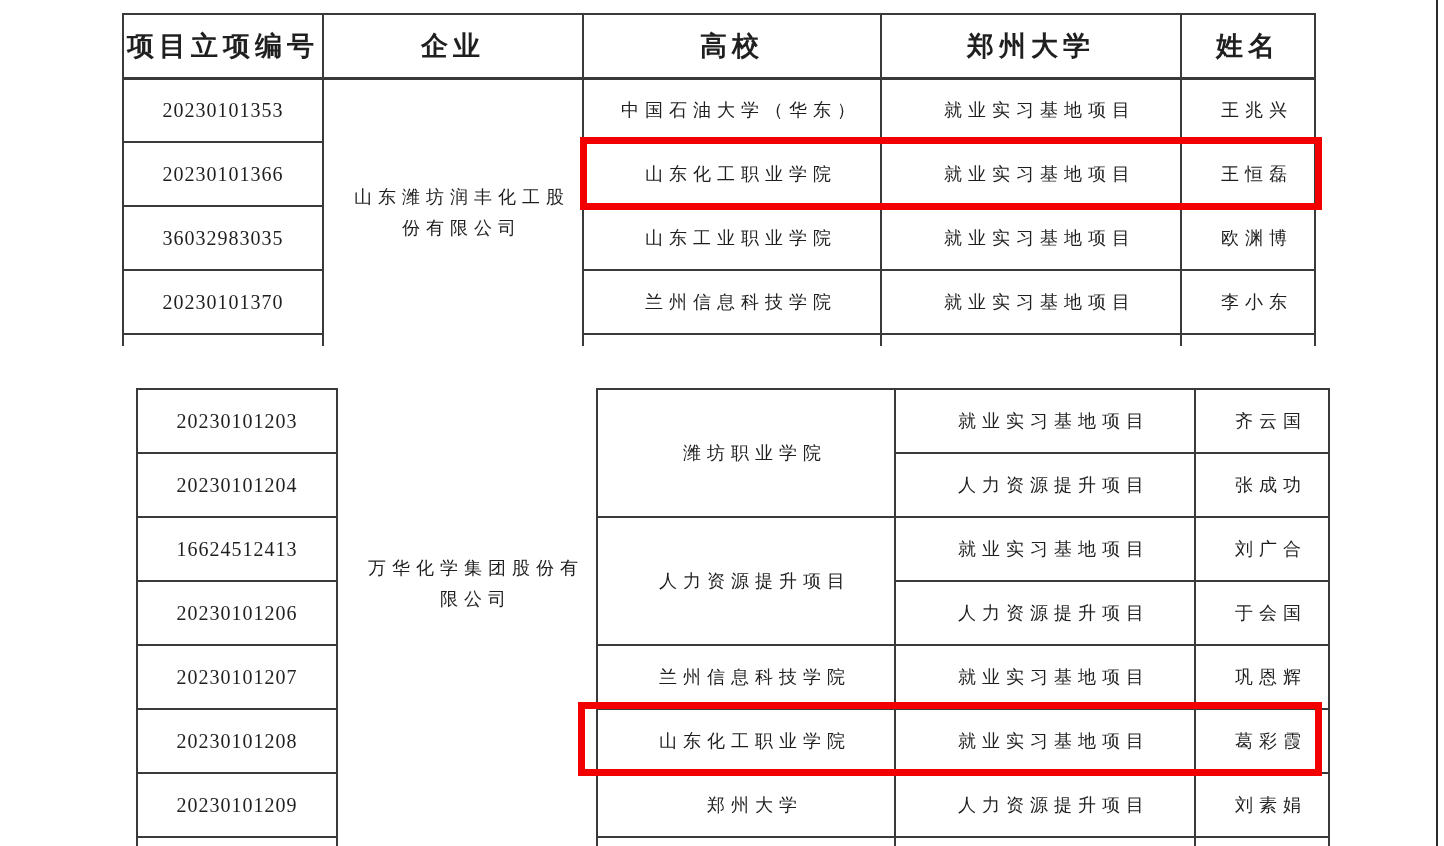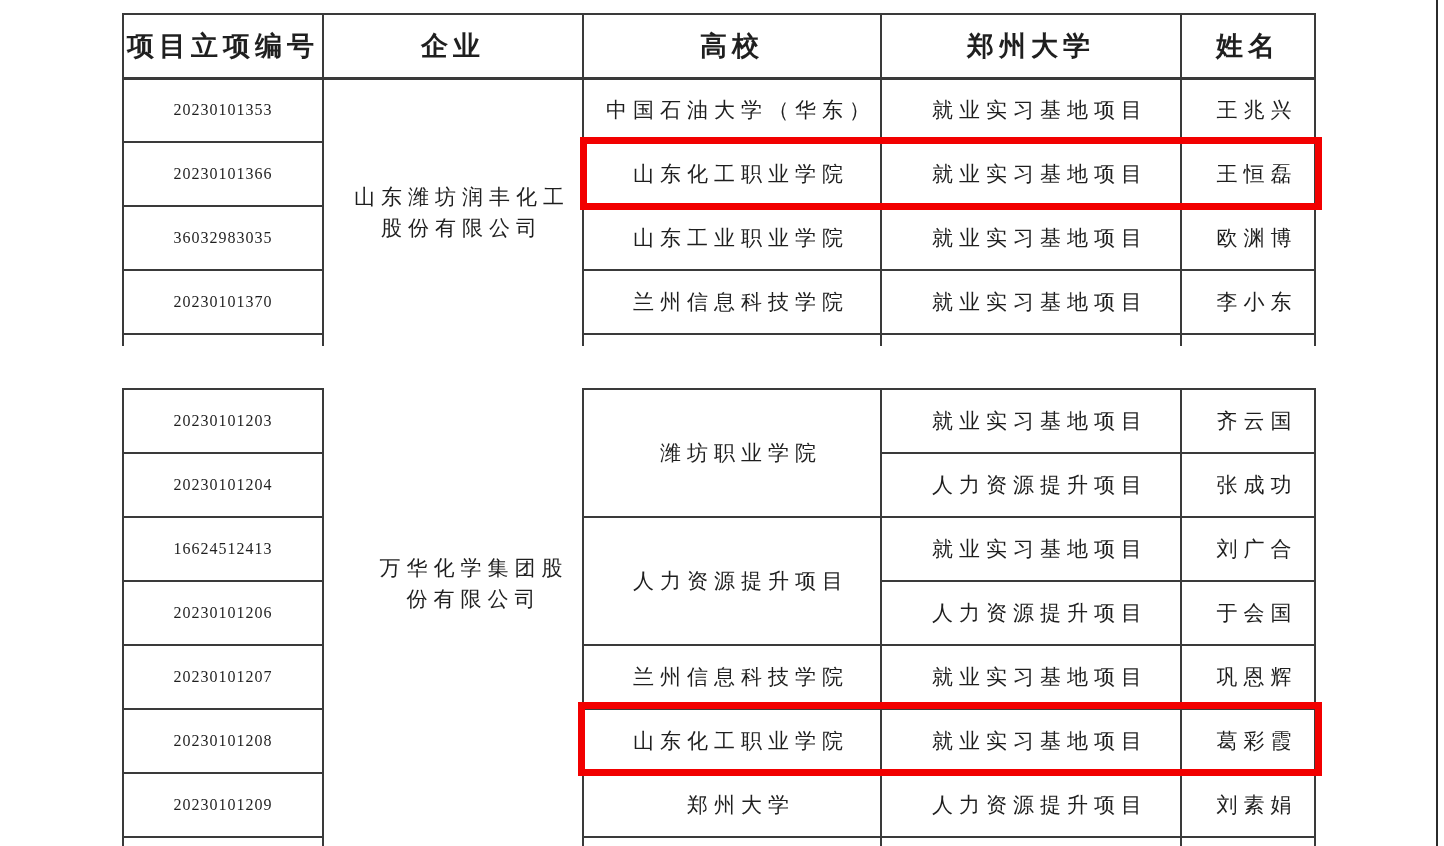--- a/index.html
+++ b/index.html
@@ -11,38 +11,38 @@
   *{box-sizing:border-box;}
   html,body{margin:0;padding:0;background:#ffffff;}
   .screen{
     position:relative;width:1444px;height:846px;overflow:hidden;background:#ffffff;
     font-family:"Liberation Serif","DejaVu Serif",serif;color:var(--ink);
   }
   table.grid{
     position:absolute;border-collapse:collapse;table-layout:fixed;width:1192px;
   }
   .t1{left:122px;top:13px;}
-  .t2{left:122px;top:388px;}
+  .t2{left:136px;top:388px;}
   .grid td,.grid th{
     border:2px solid var(--line);
     text-align:center;vertical-align:middle;
     padding:0 2px;overflow:hidden;
   }
   .t1 thead th{border-bottom-width:3px;}
   .t1 tr{height:64px;}
   .t2 tr{height:64px;}
   .t1 tr.stub{height:12px;}
   .t2 tr.stub2{height:10px;}
   th.hd{font-size:27px;font-weight:bold;letter-spacing:5px;}
-  td.num{font-size:16px;letter-spacing:1px;font-family:Liberation Serif, serif;}
-  td.cjk{font-size:21px;letter-spacing:6px;line-height:31px;padding-left:20px;}
+  td.num{font-size:20px;letter-spacing:1px;font-family:Liberation Serif, serif;}
+  td.cjk{font-size:18px;letter-spacing:6px;line-height:31px;padding-left:20px;}
   td.company{letter-spacing:6px;}
   .no-t{border-top:none !important;}
   .no-b{border-bottom:none !important;}
-  .lift{position:relative;top:-34px;display:inline-block;margin-left:24px;}
+  .lift{position:relative;top:-34px;display:inline-block;}
   .hl{position:absolute;border:7px solid var(--hl);pointer-events:none;z-index:5;}
   .hl1{left:580px;top:137px;width:742px;height:73px;}
   .hl2{left:578px;top:702px;width:744px;height:74px;}
   .edge{position:absolute;left:1436px;top:0;width:2px;height:846px;background:var(--edge);}
 </style>
 </head>
 <body>
 
 <div class="screen">
 

